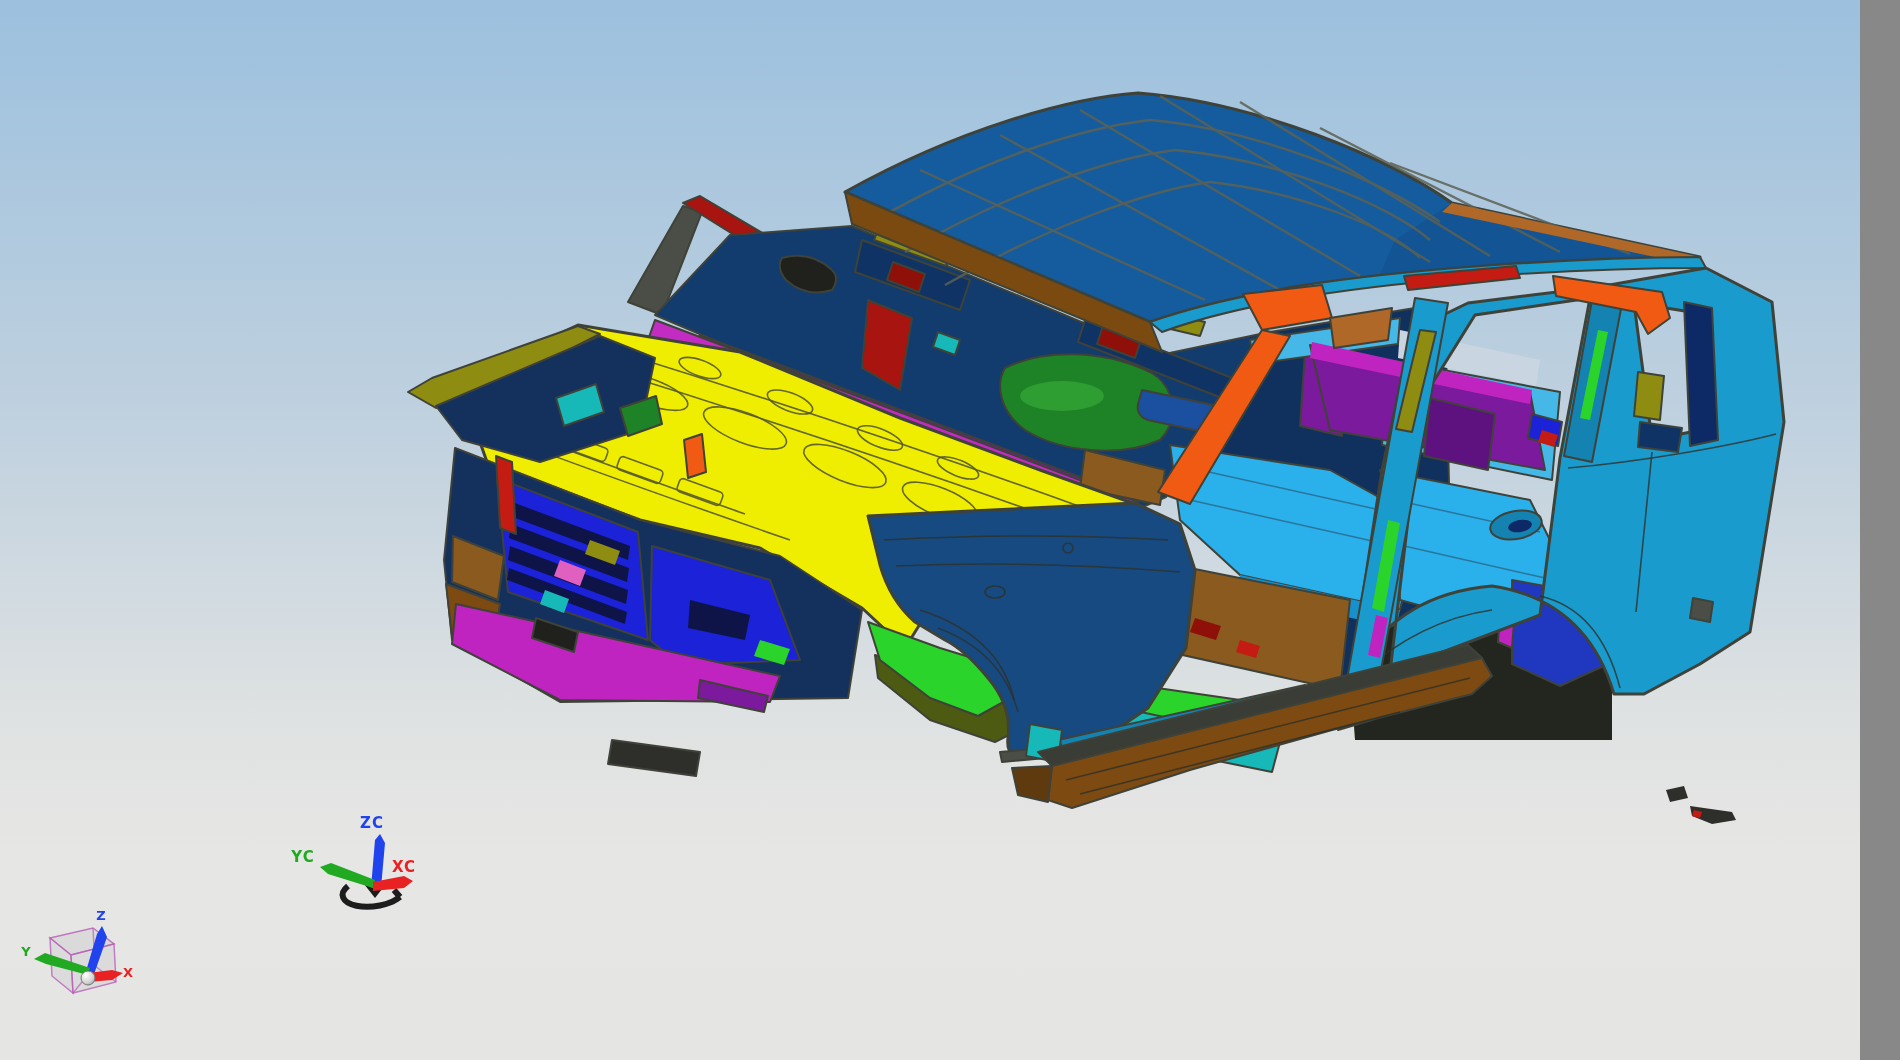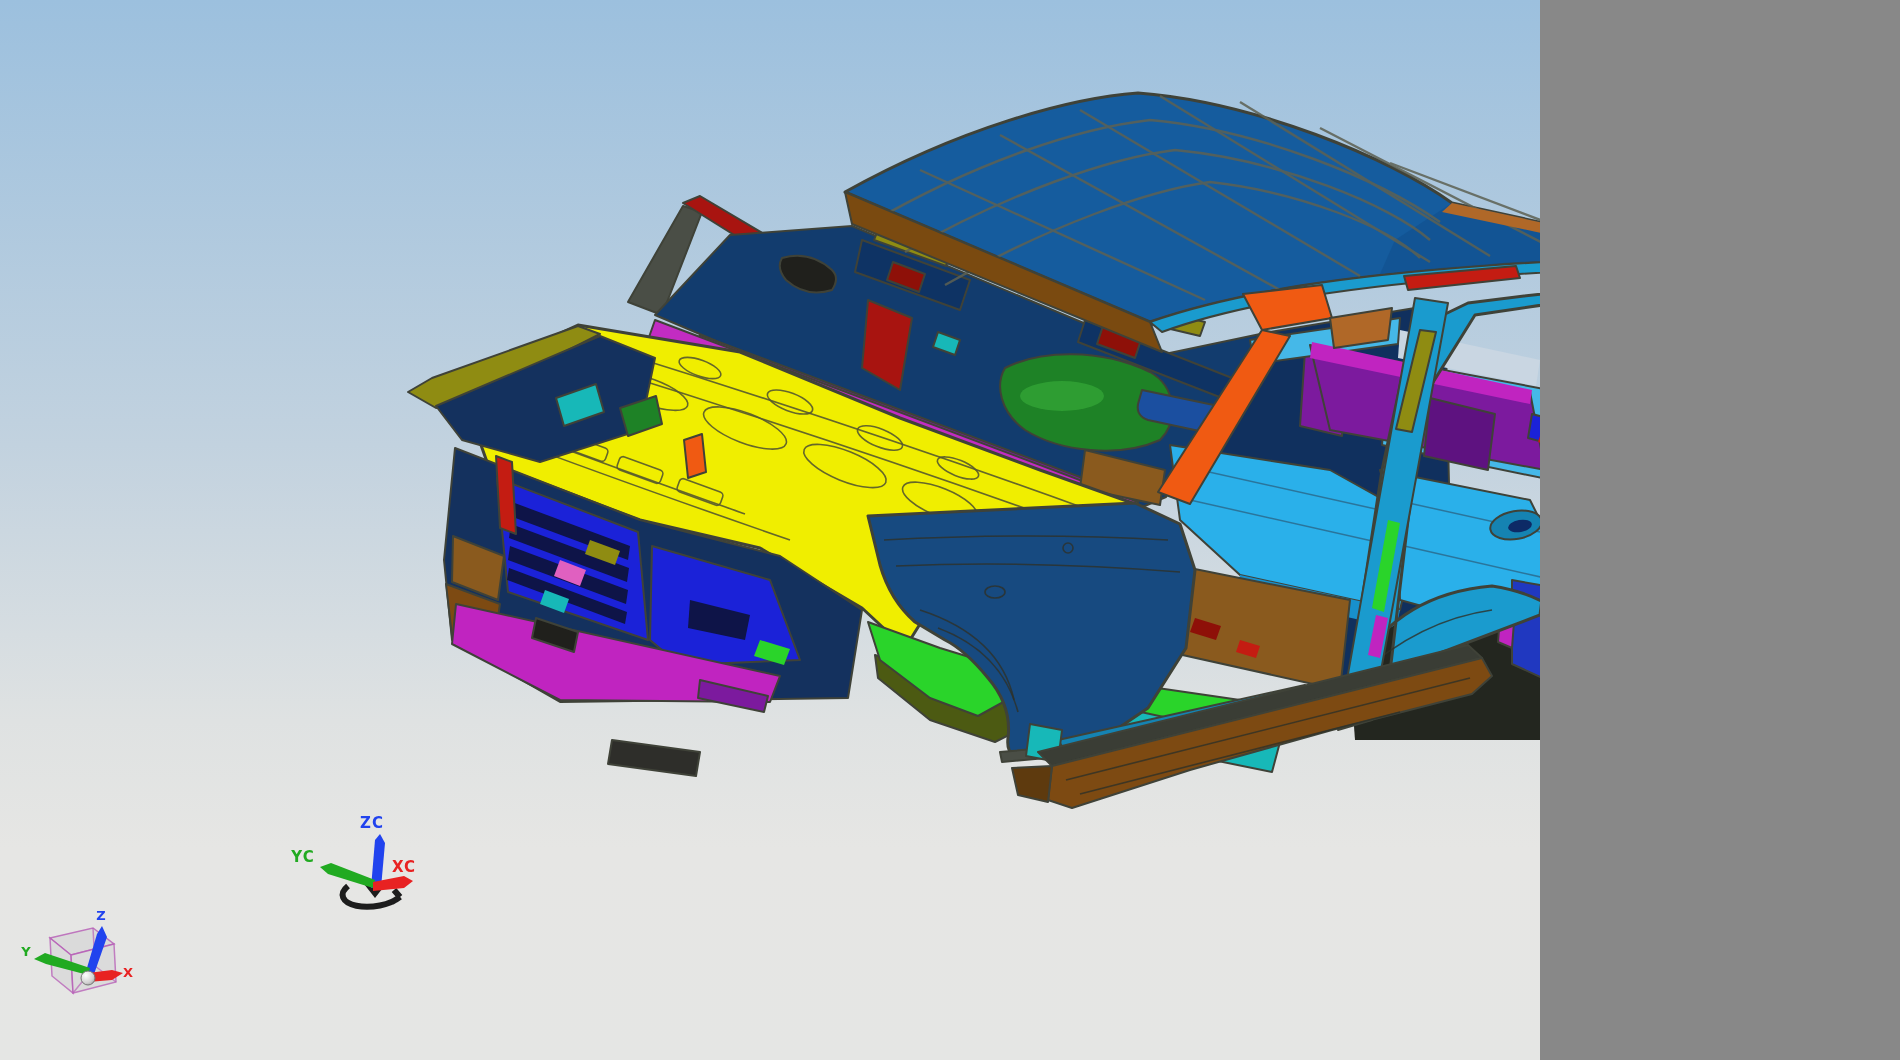--- a/index.html
+++ b/index.html
@@ -1,16 +1,16 @@
 <!DOCTYPE html>
 <html><head>
 <meta charset="utf-8">
 <style>
   html,body{margin:0;padding:0;background:#888;}
-  .viewport{position:relative;width:1540px;height:1060px;overflow:hidden;
+  .viewport{position:relative;width:1860px;height:1060px;overflow:hidden;
     font-family:"DejaVu Sans","Liberation Sans",sans-serif;}
   .viewport svg{display:block;width:1900px;height:1060px;}
   .e{stroke:#3f4238;stroke-width:2;stroke-linejoin:round;}
   .e3{stroke:#3f4238;stroke-width:3;stroke-linejoin:round;}
   .grid{stroke:#5d6153;stroke-width:2.4;fill:none;opacity:.85;}
   .hoodline{stroke:#55582e;stroke-width:1.6;fill:none;opacity:.9;}
   .panline{stroke:#2e3128;stroke-width:1.6;fill:none;opacity:.8;}
   .floorline{stroke:#2a6f94;stroke-width:1.5;fill:none;opacity:.9;}
   .axis-label{font-size:15px;font-weight:600;letter-spacing:1px;}
   .axis-label-sm{font-size:13px;font-weight:600;}

